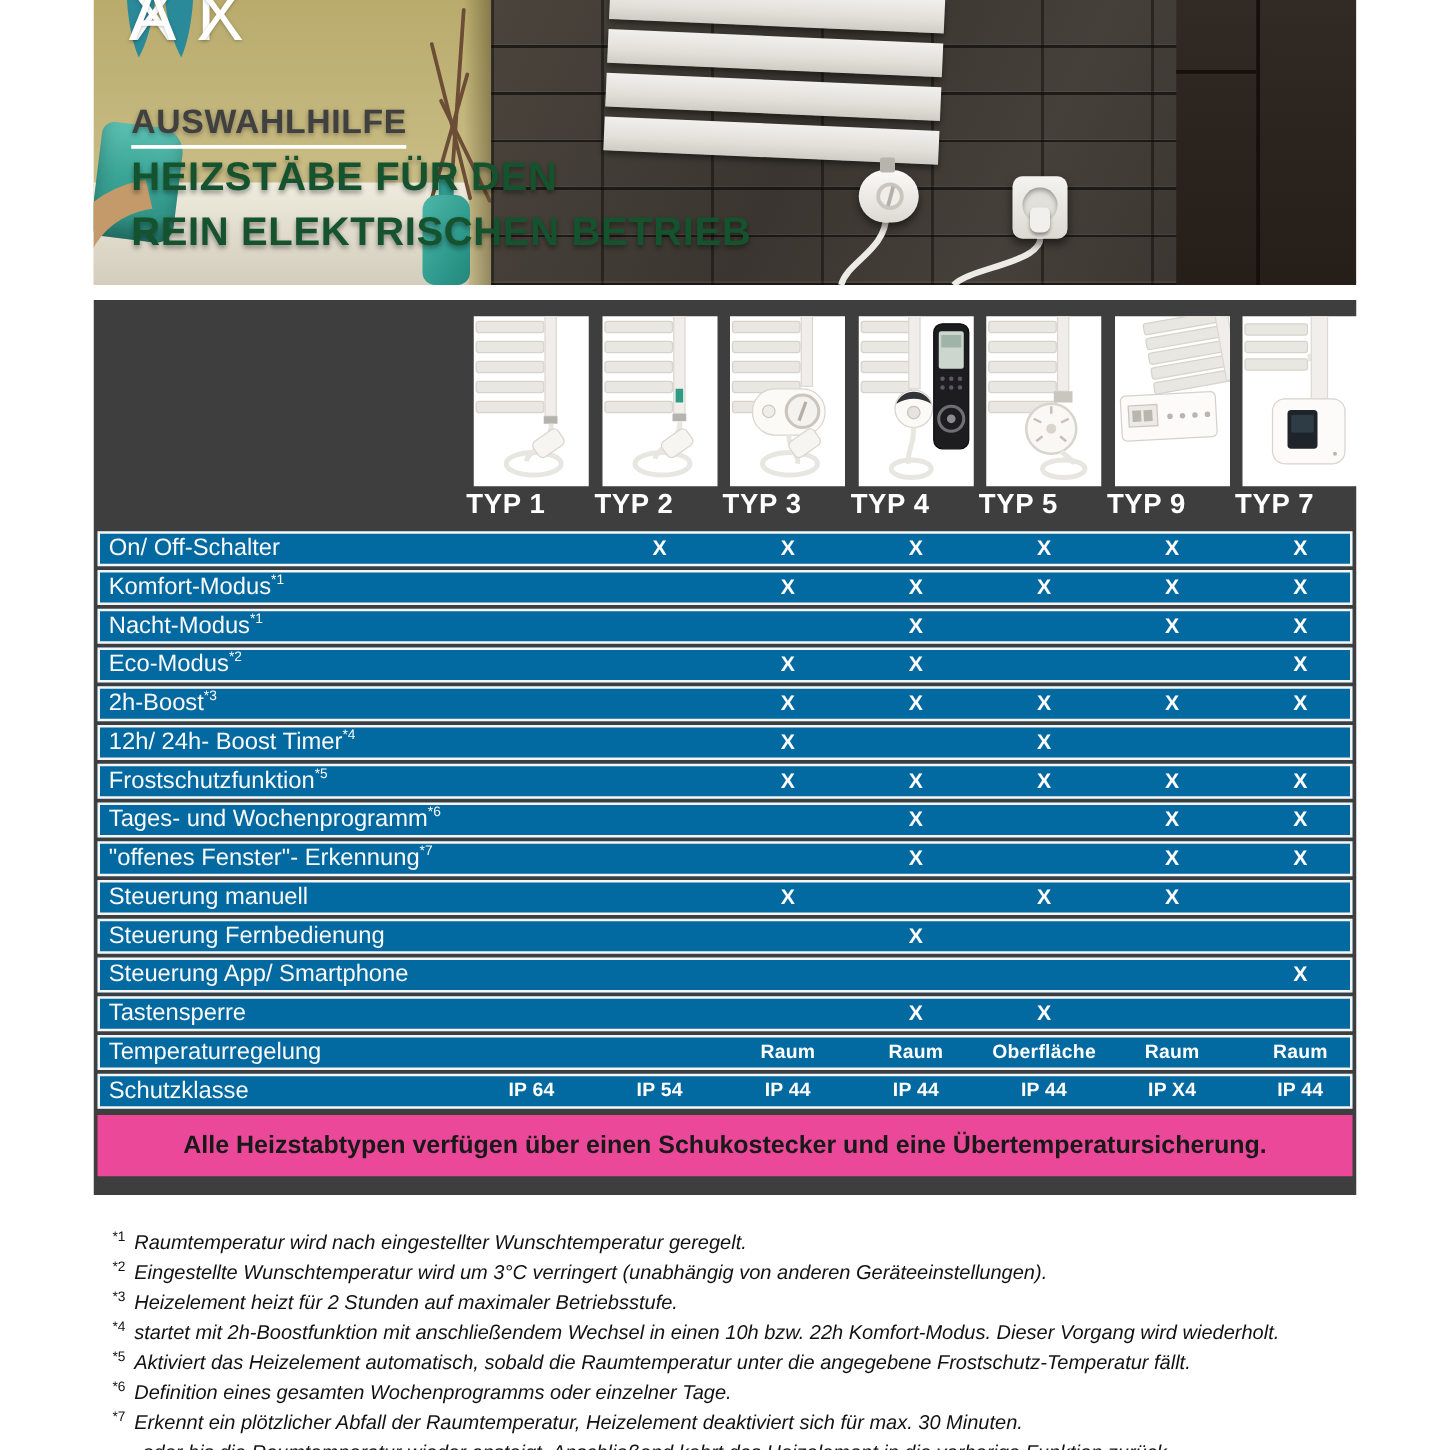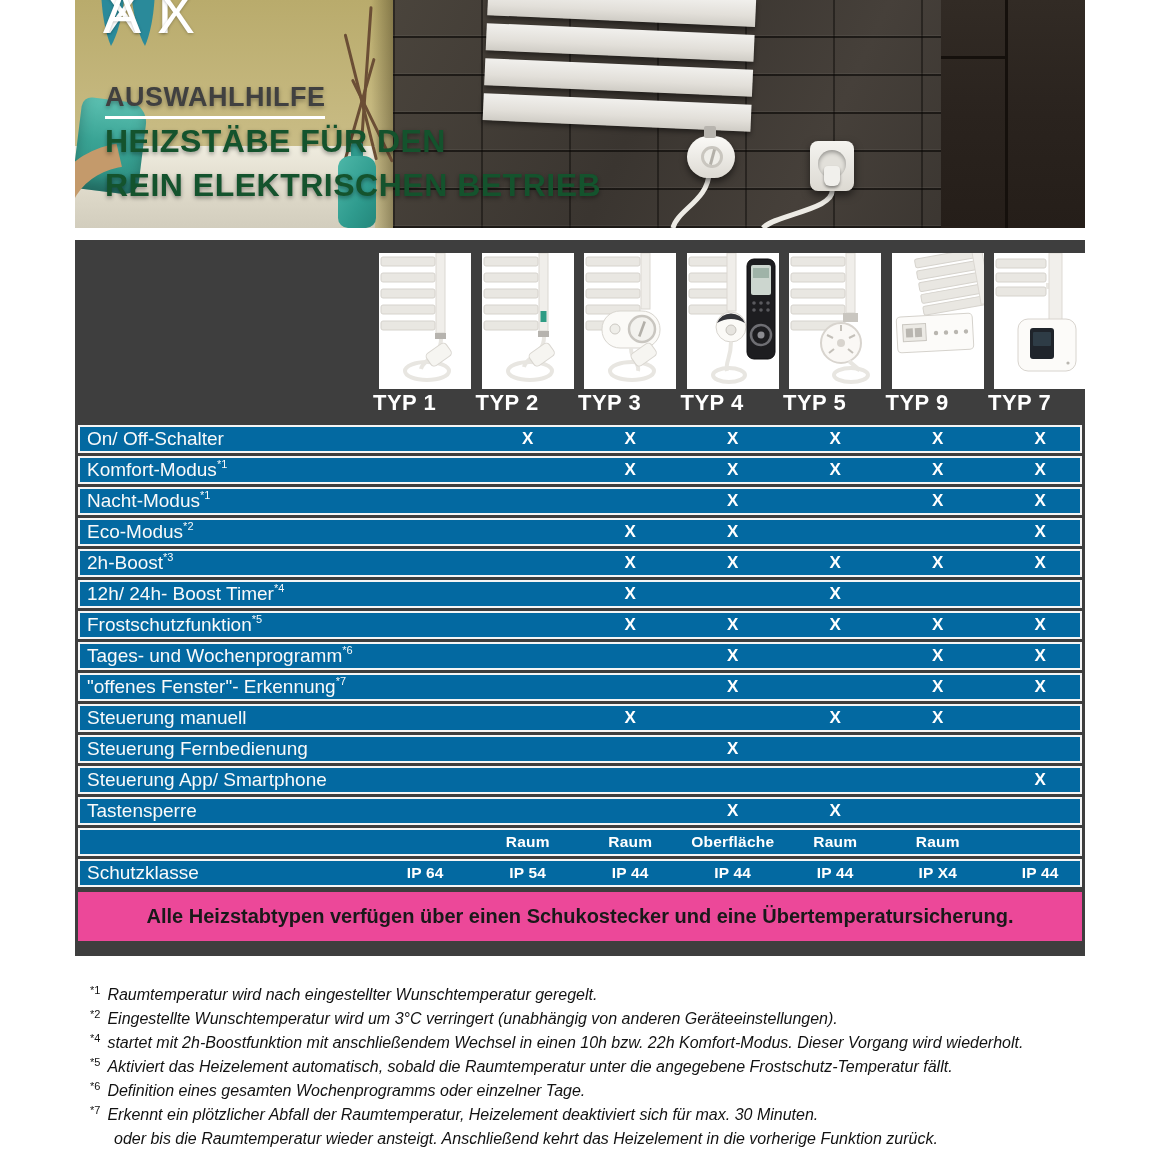--- a/index.html
+++ b/index.html
@@ -404,20 +404,21 @@
           <div class="flabel">Tastensperre</div>
           <div class="fcell"></div>
           <div class="fcell"></div>
           <div class="fcell"></div>
           <div class="fcell">X</div>
           <div class="fcell">X</div>
           <div class="fcell"></div>
           <div class="fcell"></div>
         </div>
         <div class="frow">
+          <div class="flabel">Temperaturregelung</div>
           <div class="fcell small"></div>
           <div class="fcell small"></div>
           <div class="fcell small">Raum</div>
           <div class="fcell small">Raum</div>
           <div class="fcell small">Oberfläche</div>
           <div class="fcell small">Raum</div>
           <div class="fcell small">Raum</div>
         </div>
         <div class="frow">
           <div class="flabel">Schutzklasse</div>
@@ -429,19 +430,20 @@
           <div class="fcell small">IP X4</div>
           <div class="fcell small">IP 44</div>
         </div>
       </div>
     <div class="note-banner">Alle Heizstabtypen verfügen über einen Schukostecker und eine Übertemperatursicherung.</div>
   </section>
 
   <section class="footnotes" id="footnotes">
       <div class="fn-line"><sup>*1</sup><span>Raumtemperatur wird nach eingestellter Wunschtemperatur geregelt.</span></div>
       <div class="fn-line"><sup>*2</sup><span>Eingestellte Wunschtemperatur wird um 3°C verringert (unabhängig von anderen Geräteeinstellungen).</span></div>
+      <div class="fn-line"><sup>*3</sup><span>Heizelement heizt für 2 Stunden auf maximaler Betriebsstufe.</span></div>
       <div class="fn-line"><sup>*4</sup><span>startet mit 2h-Boostfunktion mit anschließendem Wechsel in einen 10h bzw. 22h Komfort-Modus. Dieser Vorgang wird wiederholt.</span></div>
       <div class="fn-line"><sup>*5</sup><span>Aktiviert das Heizelement automatisch, sobald die Raumtemperatur unter die angegebene Frostschutz-Temperatur fällt.</span></div>
       <div class="fn-line"><sup>*6</sup><span>Definition eines gesamten Wochenprogramms oder einzelner Tage.</span></div>
       <div class="fn-line"><sup>*7</sup><span>Erkennt ein plötzlicher Abfall der Raumtemperatur, Heizelement deaktiviert sich für max. 30 Minuten.</span></div>
       <div class="fn-line cont"><span>oder bis die Raumtemperatur wieder ansteigt. Anschließend kehrt das Heizelement in die vorherige Funktion zurück.</span></div>
     </section>
 </div>
 
 </body></html>

